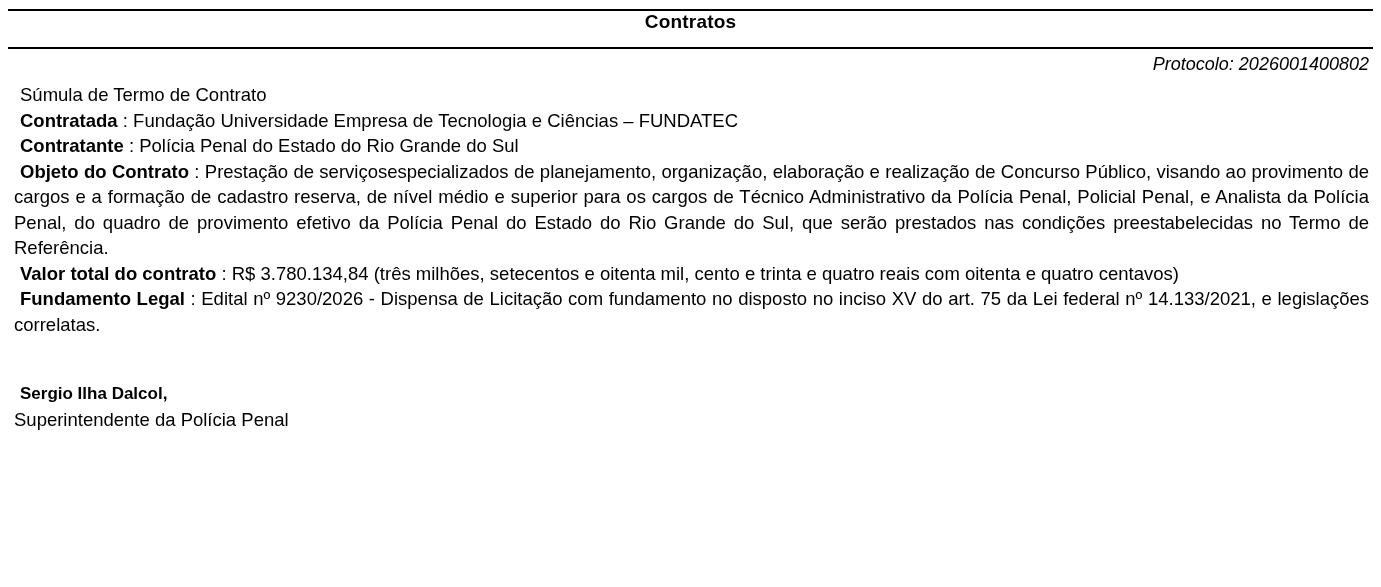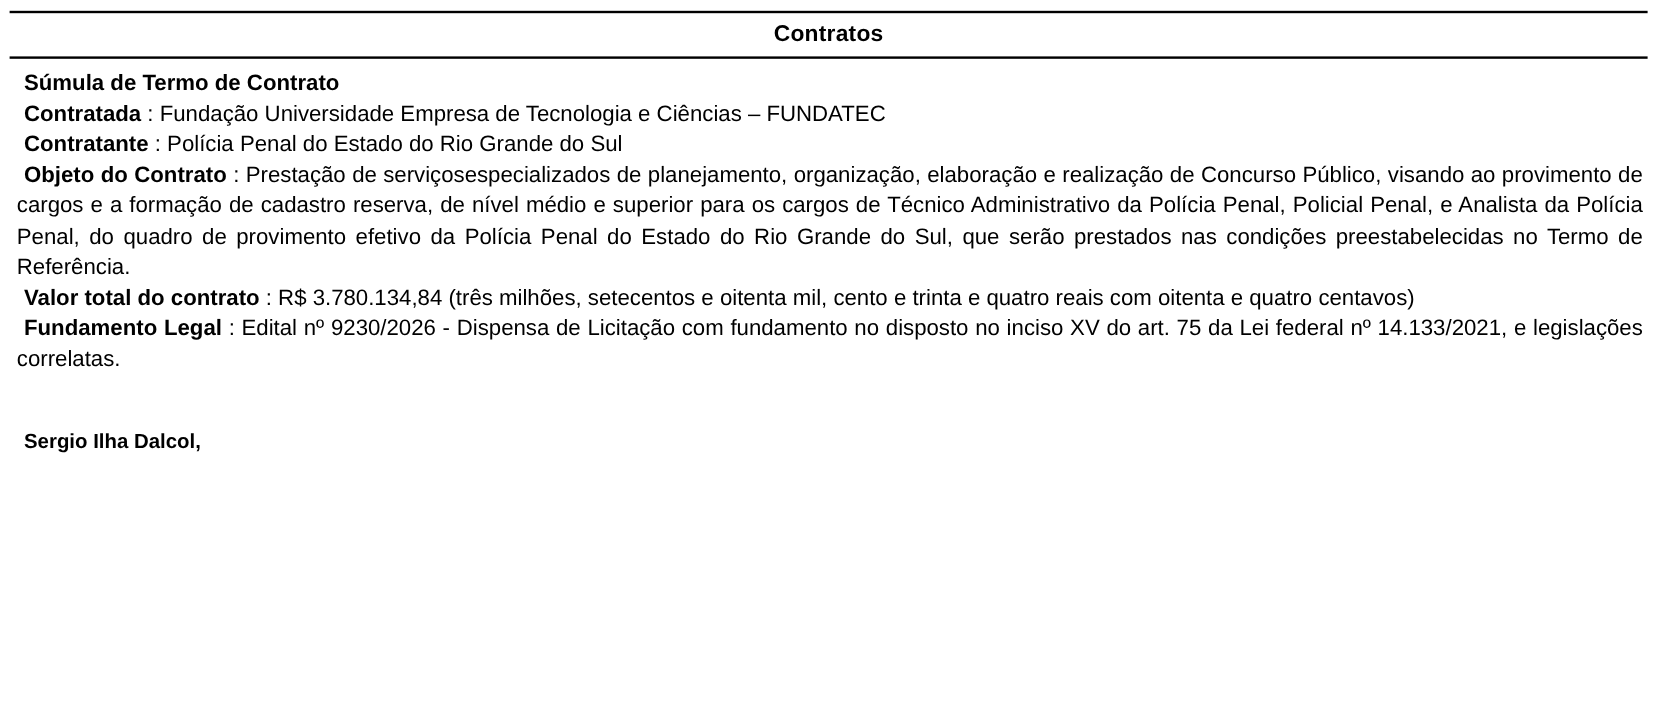--- a/index.html
+++ b/index.html
@@ -18,21 +18,21 @@
     position: relative;
     width: 1381px;
     height: 587px;
     box-sizing: border-box;
   }
   .header-band {
     border-top: 2px solid #000;
     border-bottom: 2px solid #000;
     height: 36px;
     display: flex;
-    align-items: center;
+    align-items: flex-start;
     justify-content: center;
     margin: 9px 8px 0 8px;
   }
   .header-title {
     font-size: 19px;
     font-weight: bold;
     letter-spacing: 0.2px;
   }
   .protocol-row {
     display: flex;
@@ -49,21 +49,21 @@
   .line {
     font-size: 18.5px;
     line-height: 25.5px;
     margin: 0;
     padding: 0;
   }
   .line.indent {
     text-indent: 6px;
   }
   .bold {
-    font-weight: bold;
+    font-weight: normal;
   }
   .para {
     font-size: 18.5px;
     line-height: 25.5px;
     margin: 0;
     text-align: justify;
     text-indent: 6px;
   }
   .para .bold { font-weight: bold; }
   .sig-block {
@@ -82,20 +82,23 @@
 </style>
 </head>
 <body>
 
 <div class="page">
 
   <div class="header-band">
     <div class="header-title">Contratos</div>
   </div>
 
+  <div class="protocol-row">
+    <div class="protocol-text">Protocolo: 2026001400802</div>
+  </div>
 
   <div class="body-block">
 
     <div class="line indent bold">Súmula de Termo de Contrato</div>
 
     <p class="para">
       <span class="bold">Contratada</span><span> : </span><span>Fundação Universidade Empresa de Tecnologia e Ciências – FUNDATEC</span>
     </p>
 
     <p class="para">
@@ -112,15 +115,16 @@
 
 
     <p class="para">
       <span class="bold">Fundamento Legal</span><span> : </span><span>Edital nº 9230/2026 - Dispensa de Licitação com fundamento no disposto no inciso XV do art. 75 da Lei federal nº 14.133/2021, e legislações correlatas.</span>
     </p>
 
   </div>
 
   <div class="sig-block">
     <div class="sig-name">Sergio Ilha Dalcol,</div>
+    <div class="sig-role">Superintendente da Polícia Penal</div>
   </div>
 
 </div>
 
 </body></html>

